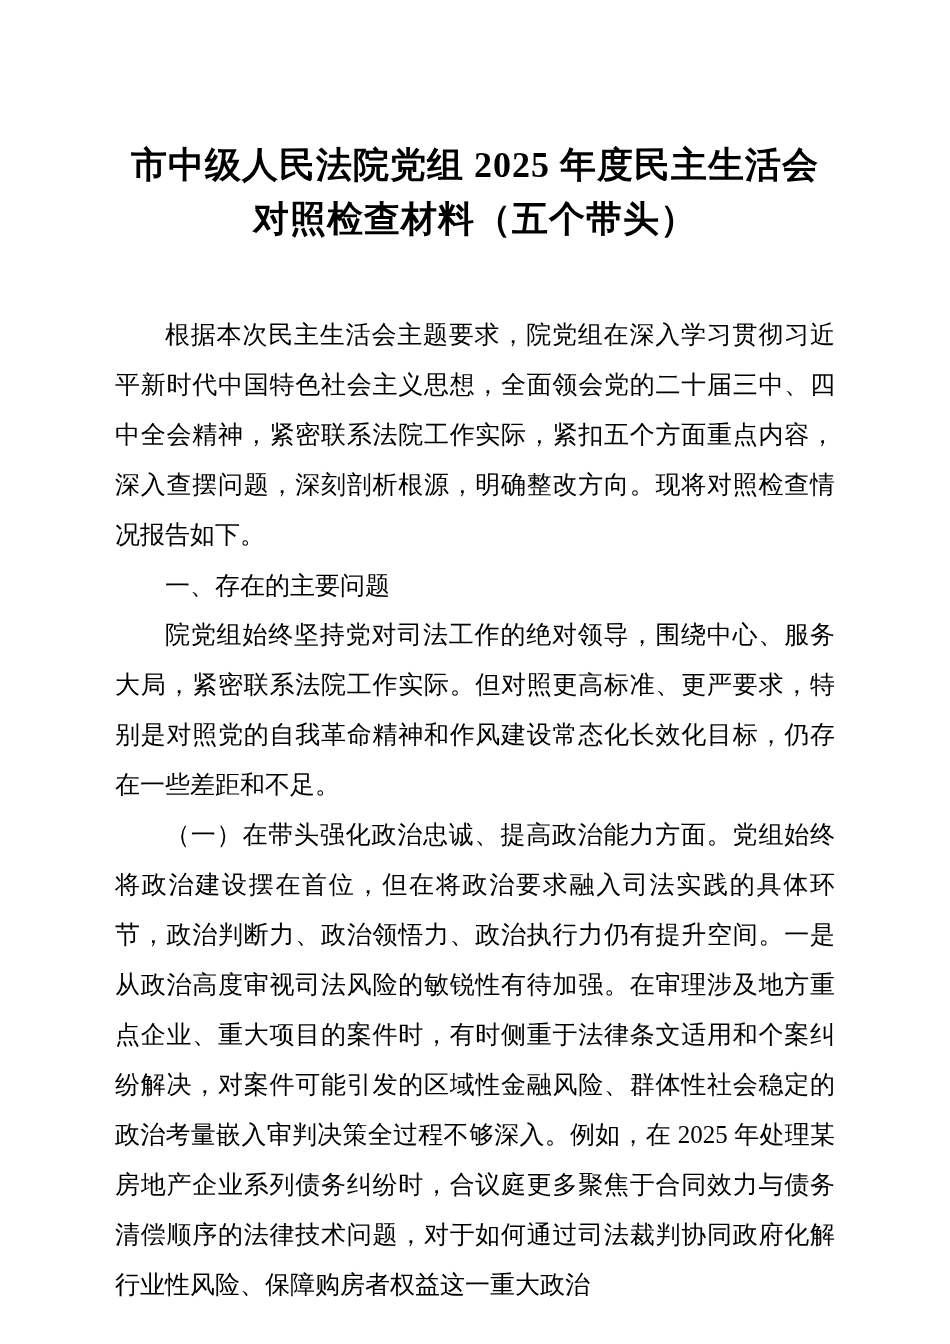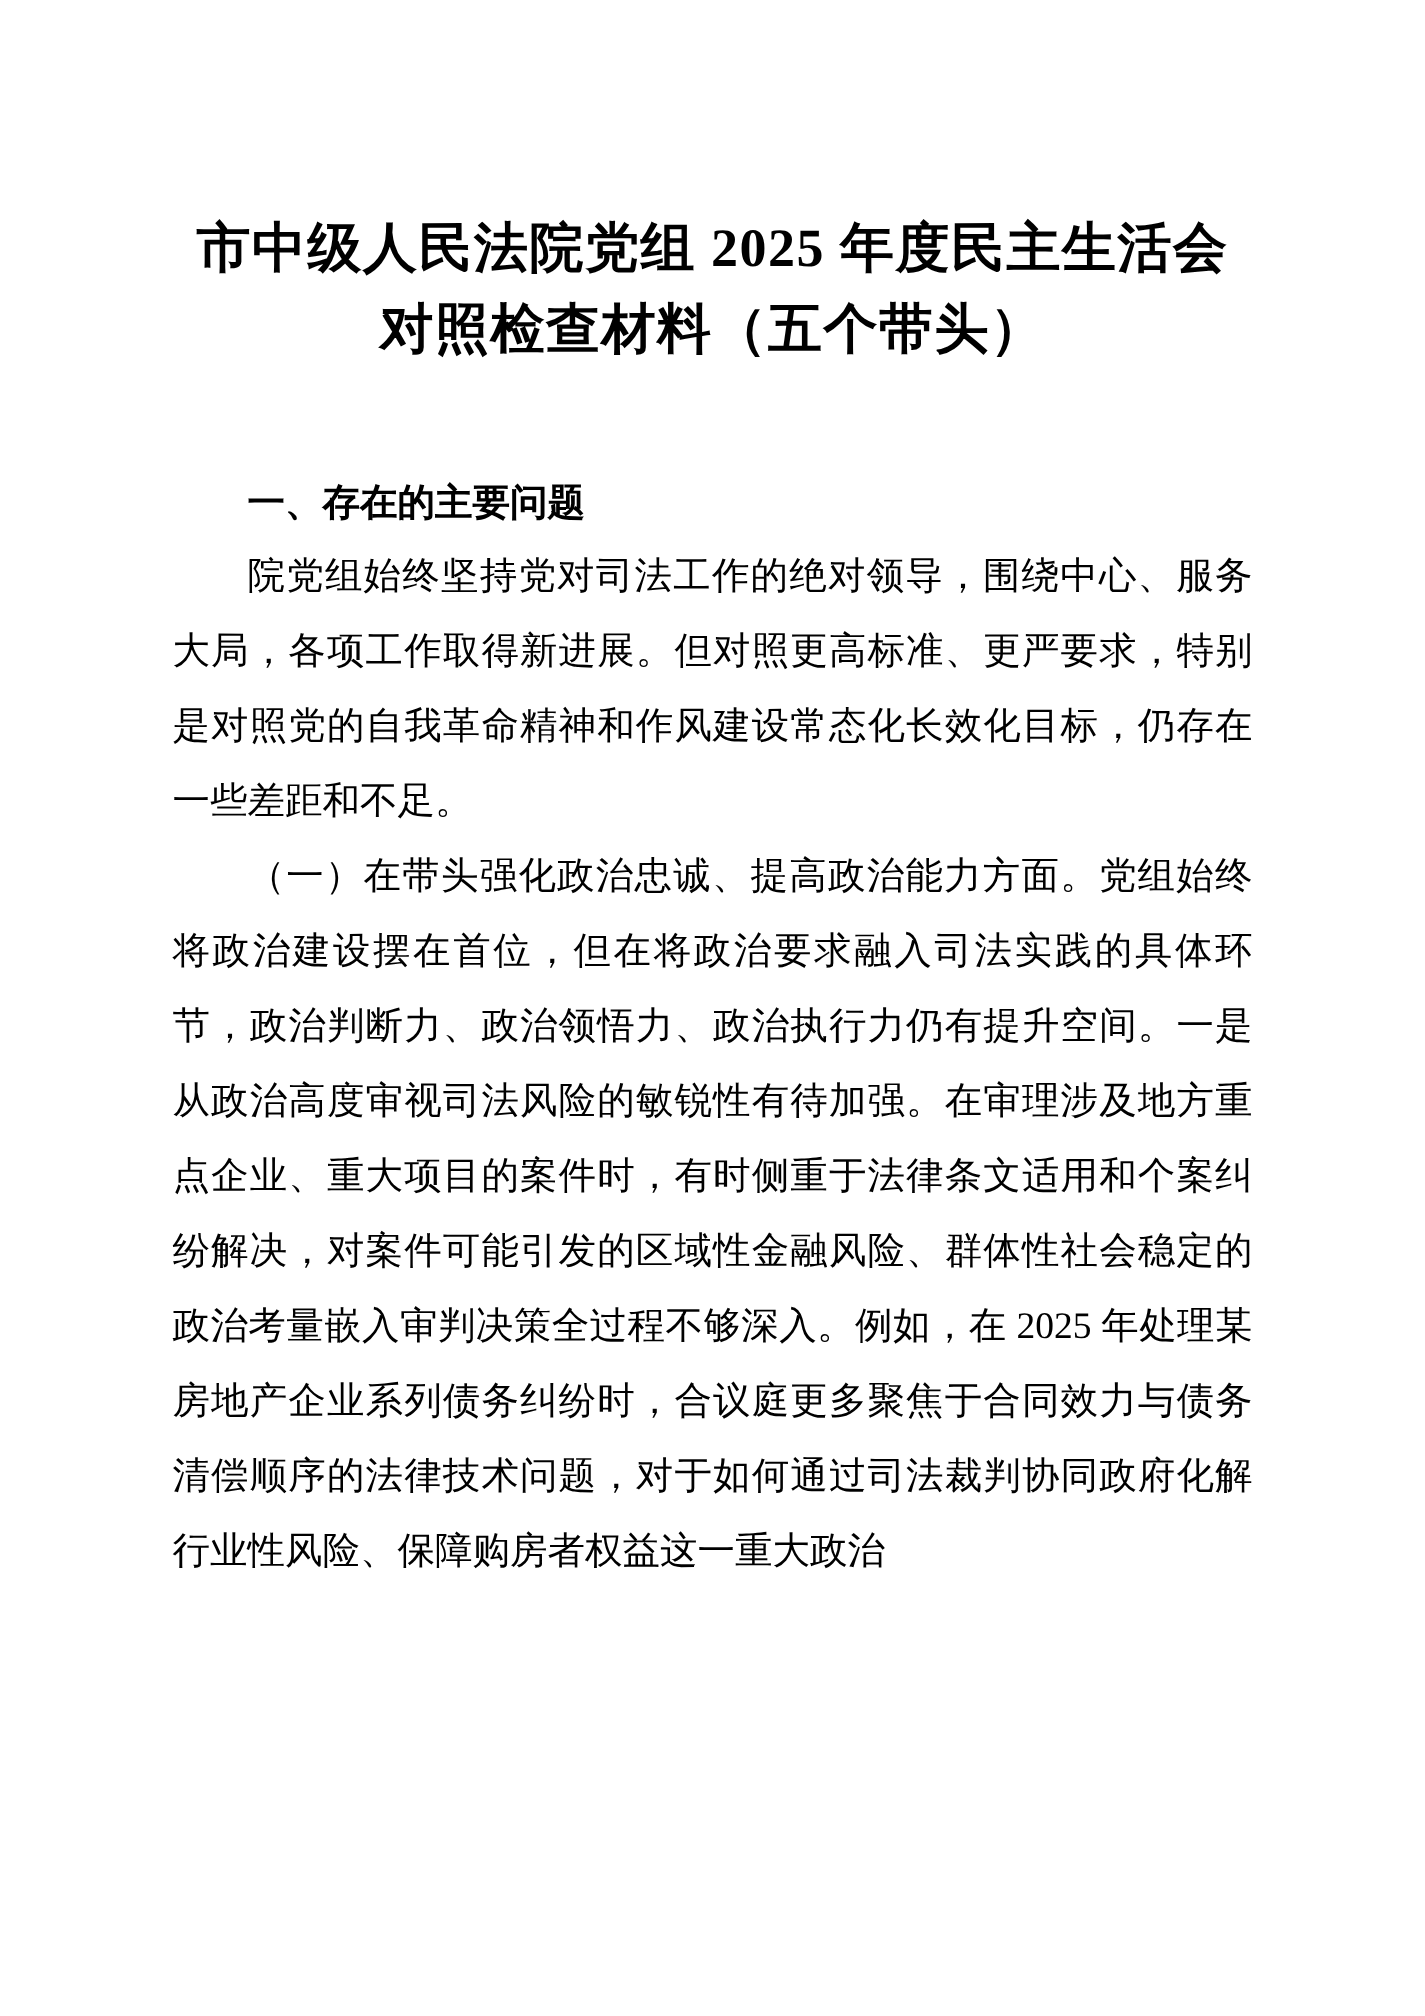--- a/index.html
+++ b/index.html
@@ -30,34 +30,35 @@
   }
   .para {
     margin: 0;
     font-size: 25px;
     line-height: 50px;
     text-align: justify;
     text-indent: 2em;
     word-break: break-all;
   }
   .section-heading {
-    font-weight: bold;
+    font-weight: normal;
     font-family: "Liberation Sans", "DejaVu Sans", sans-serif;
   }
   .lead-bold {
     font-weight: normal;
   }
 </style>
 </head>
 <body>
 
 <div class="page">
 
   <h1 class="doc-title">市中级人民法院党组 2025 年度民主生活会对照检查材料（五个带头）</h1>
 
+  <p class="para">根据本次民主生活会主题要求，院党组在深入学习贯彻习近平新时代中国特色社会主义思想，全面领会党的二十届三中、四中全会精神，紧密联系法院工作实际，紧扣五个方面重点内容，深入查摆问题，深刻剖析根源，明确整改方向。现将对照检查情况报告如下。</p>
 
   <p class="para section-heading">一、存在的主要问题</p>
 
-  <p class="para">院党组始终坚持党对司法工作的绝对领导，围绕中心、服务大局，各项工作取得新进展。但对照更高标准、更严要求，特别是对照党的自我革命精神和作风建设常态化长效化目标，仍存在一些差距和不足。</p>
+  <p class="para">院党组始终坚持党对司法工作的绝对领导，围绕中心、服务大局，紧密联系法院工作实际。但对照更高标准、更严要求，特别是对照党的自我革命精神和作风建设常态化长效化目标，仍存在一些差距和不足。</p>
 
   <p class="para"><span class="lead-bold">（一）在带头强化政治忠诚、提高政治能力方面。</span><span>党组始终将政治建设摆在首位，但在将政治要求融入司法实践的具体环节，政治判断力、政治领悟力、政治执行力仍有提升空间。一是从政治高度审视司法风险的敏锐性有待加强。在审理涉及地方重点企业、重大项目的案件时，有时侧重于法律条文适用和个案纠纷解决，对案件可能引发的区域性金融风险、群体性社会稳定的政治考量嵌入审判决策全过程不够深入。例如，在 2025 年处理某房地产企业系列债务纠纷时，合议庭更多聚焦于合同效力与债务清偿顺序的法律技术问题，对于如何通过司法裁判协同政府化解行业性风险、保障购房者权益这一重大政治</span></p>
 
 </div>
 
 </body></html>

